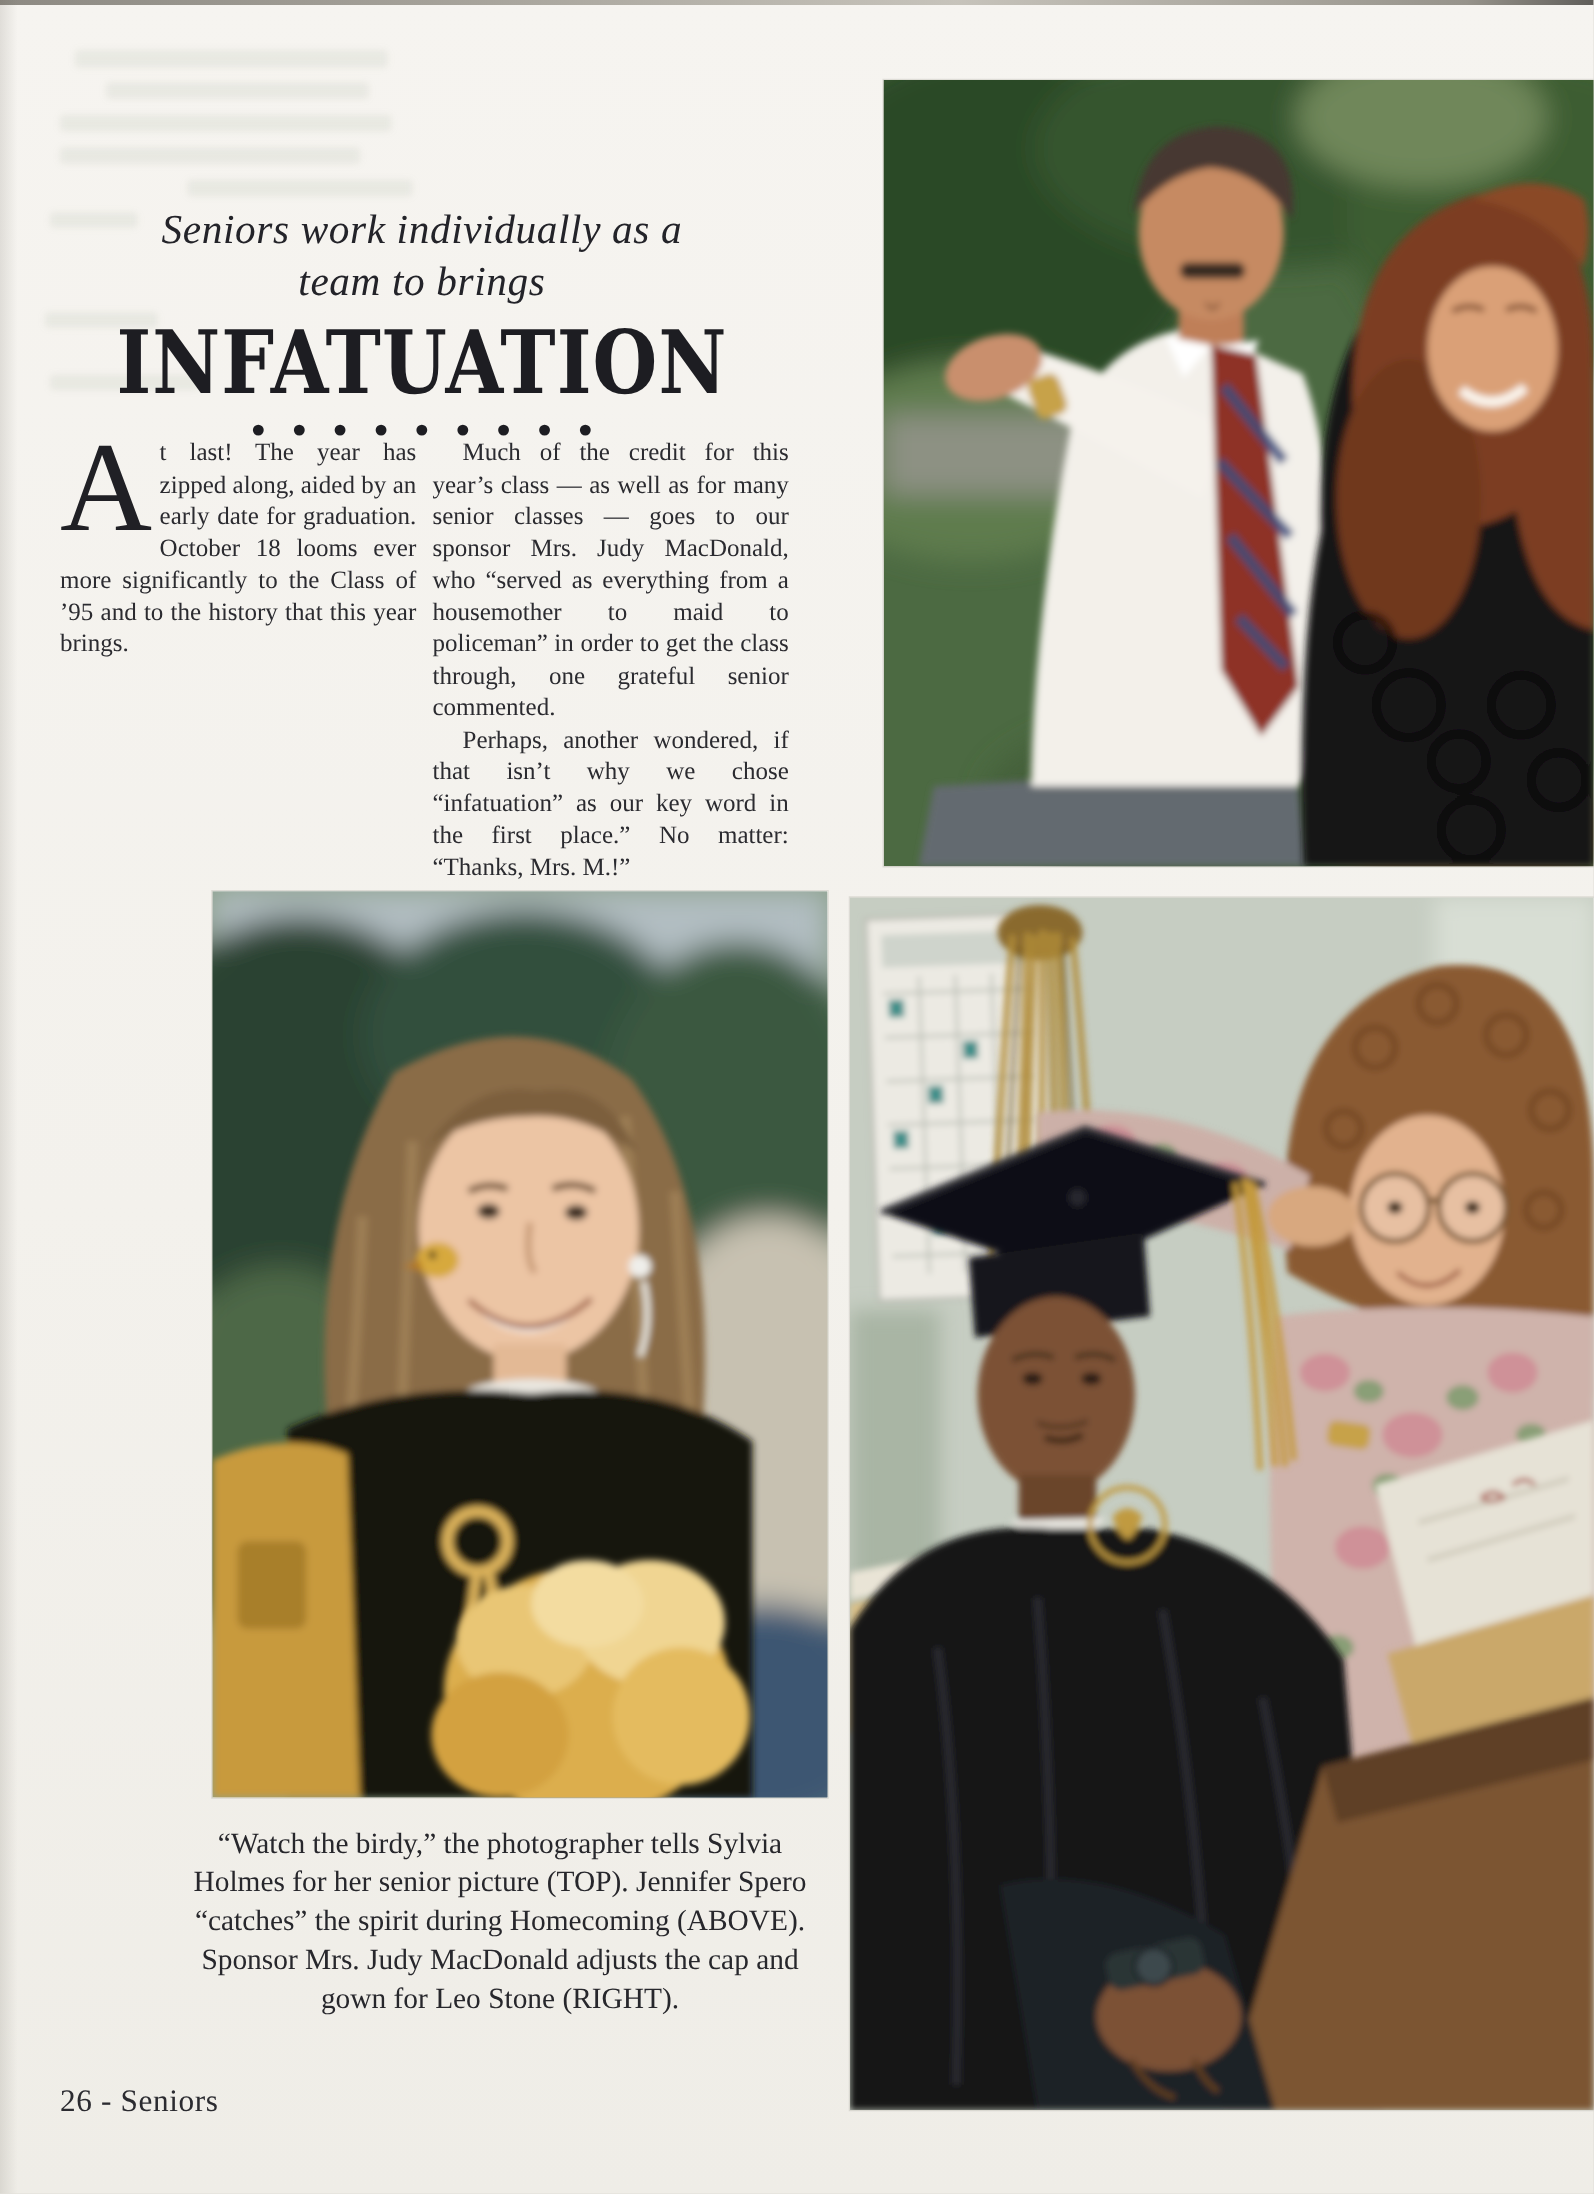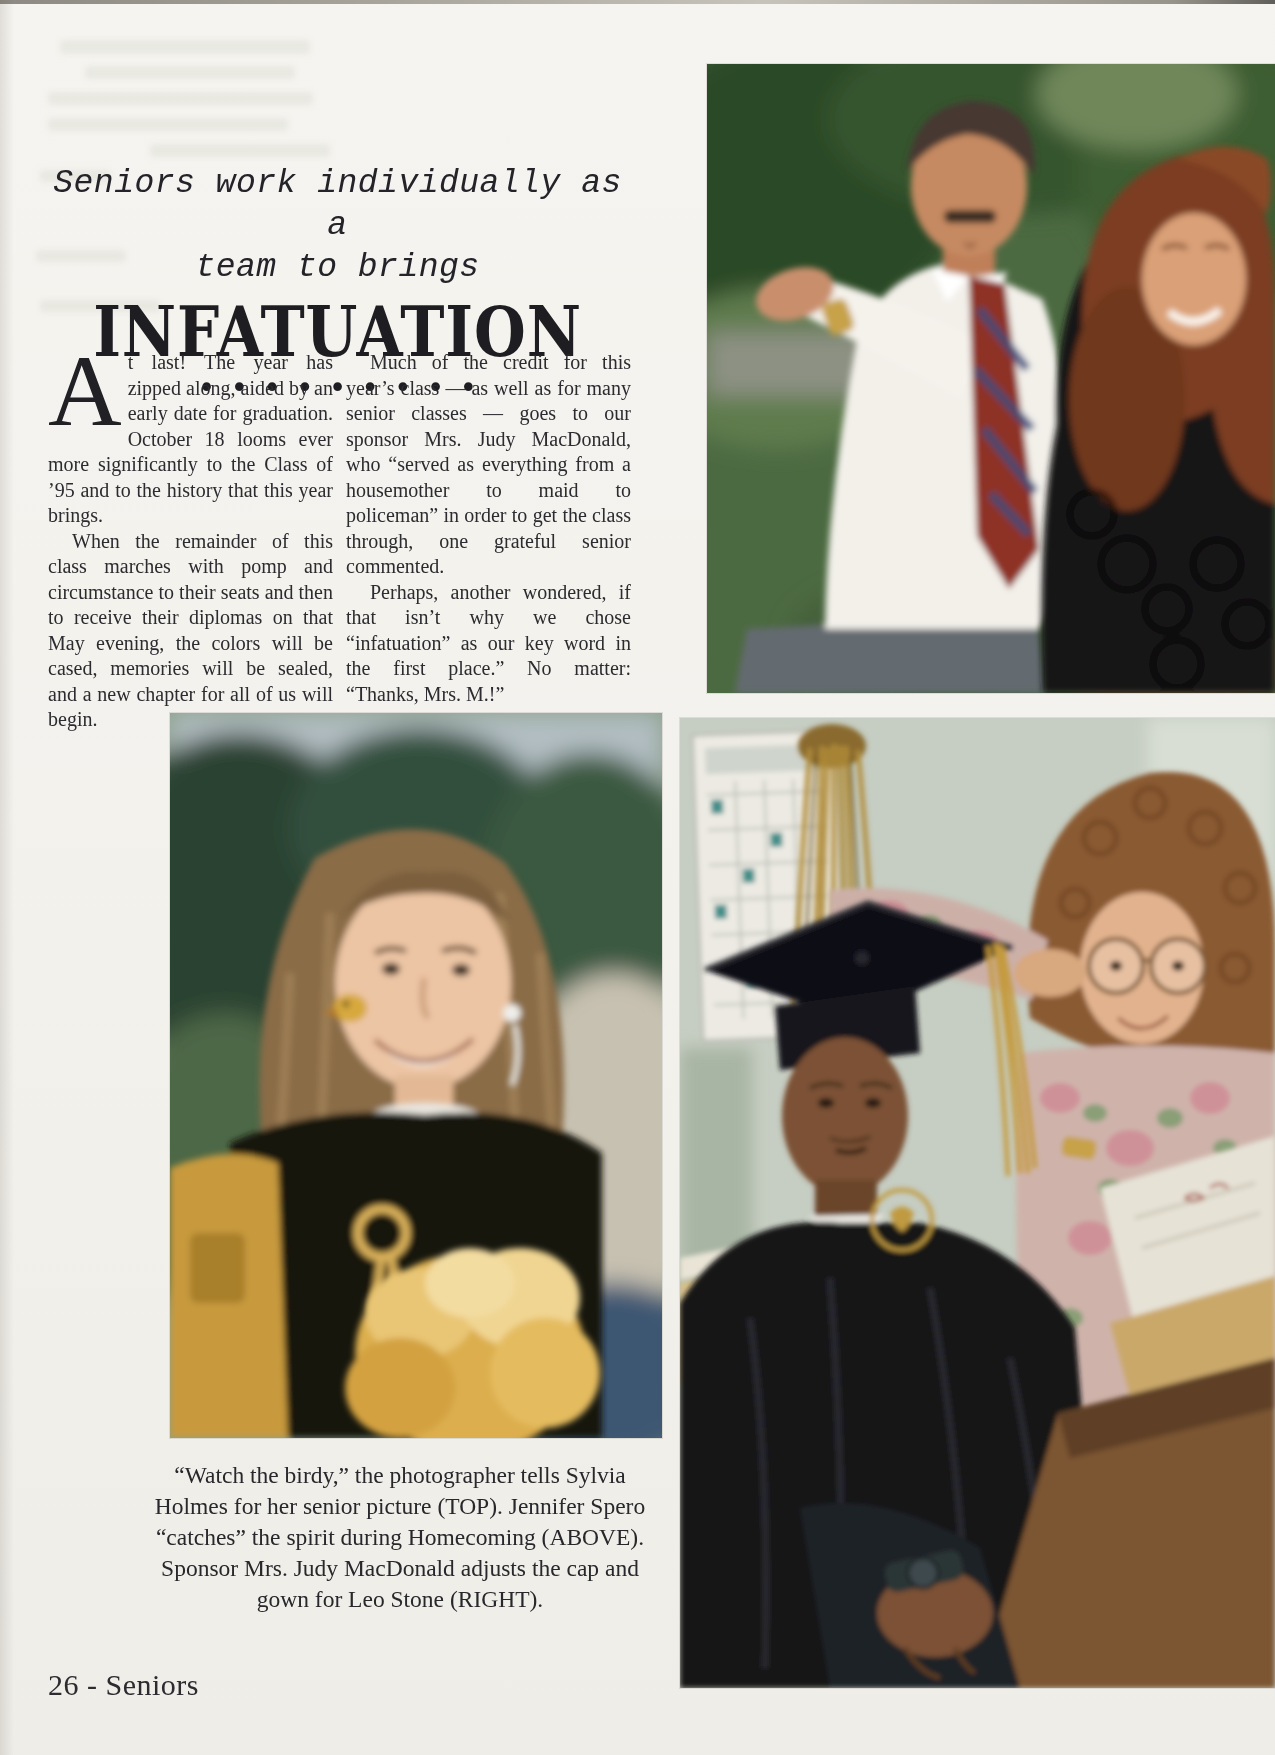--- a/index.html
+++ b/index.html
@@ -25,21 +25,20 @@
   .bleed{position:absolute;background:rgba(120,138,112,.10);filter:blur(3px);border-radius:3px;}
 
   
   .headline{
     position:absolute;left:45px;top:163px;width:585px;
     text-align:center;
   }
   .kicker{
     font-style:italic;font-size:33px;line-height:42px;color:#232329;
     letter-spacing:.5px;
-    font-family:Liberation Mono, monospace;
   }
   .title{
     display:inline-block;margin-top:8px;
     font-family:"DejaVu Serif","Liberation Serif",serif;
     font-weight:700;font-size:70px;line-height:70px;color:#1d1d22;
     transform:scaleX(.85);transform-origin:center;
     letter-spacing:1px;white-space:nowrap;
   }
   .dots{
     margin-top:6px;font-size:30px;line-height:30px;color:#1d1d22;
@@ -69,21 +68,21 @@
   .photo-bottom{left:680px;top:718px;width:595px;height:970px;}
 
   
   .caption{
     position:absolute;left:152px;top:1460px;width:496px;
     font-size:23.5px;line-height:31px;
     text-align:center;color:#27272c;
   }
   .footer{
     position:absolute;left:48px;top:1668px;
-    font-size:30px;color:#2b2b30;letter-spacing:.5px;
+    font-size:25px;color:#2b2b30;letter-spacing:.5px;
   }
 </style>
 </head>
 <body>
 
 <div class="page">
   <div class="top-edge"></div>
   <div class="gutter-shade"></div>
 
   <div class="bleed" style="left:60px;top:40px;width:250px;height:14px"></div>
@@ -102,21 +101,20 @@
     </div>
     <div>
       <span class="title">INFATUATION</span>
     </div>
     <div class="dots">•••••••••</div>
   </header>
 
   <section class="article">
     <div class="col">
       <p><span class="dropcap">A</span><span>t last! The year has zipped along, aided by an early date for graduation. October 18 looms ever more significantly to the Class of ’95 and to the history that this year brings.</span></p>
-      <p>When the remainder of this class marches with pomp and circumstance to their seats and then to receive their diplomas on that May evening, the colors will be cased, memories will be sealed, and a new chapter for all of us will begin.</p>
     </div>
     <div class="col">
       <p style="text-indent:24px">Much of the credit for this year’s class — as well as for many senior classes — goes to our sponsor Mrs. Judy MacDonald, who “served as everything from a housemother to maid to policeman” in order to get the class through, one grateful senior commented.</p>
       <p>Perhaps, another wondered, if that isn’t why we chose “infatuation” as our key word in the first place.” No matter: “Thanks, Mrs. M.!”</p>
     </div>
   </section>
 
   <figure class="photo photo-top" aria-label="Man in a white shirt and patterned tie pointing at the camera next to a smiling young woman in a black dress, outdoors under trees">
     <svg viewBox="0 0 568 629" preserveAspectRatio="none">
       <defs>

